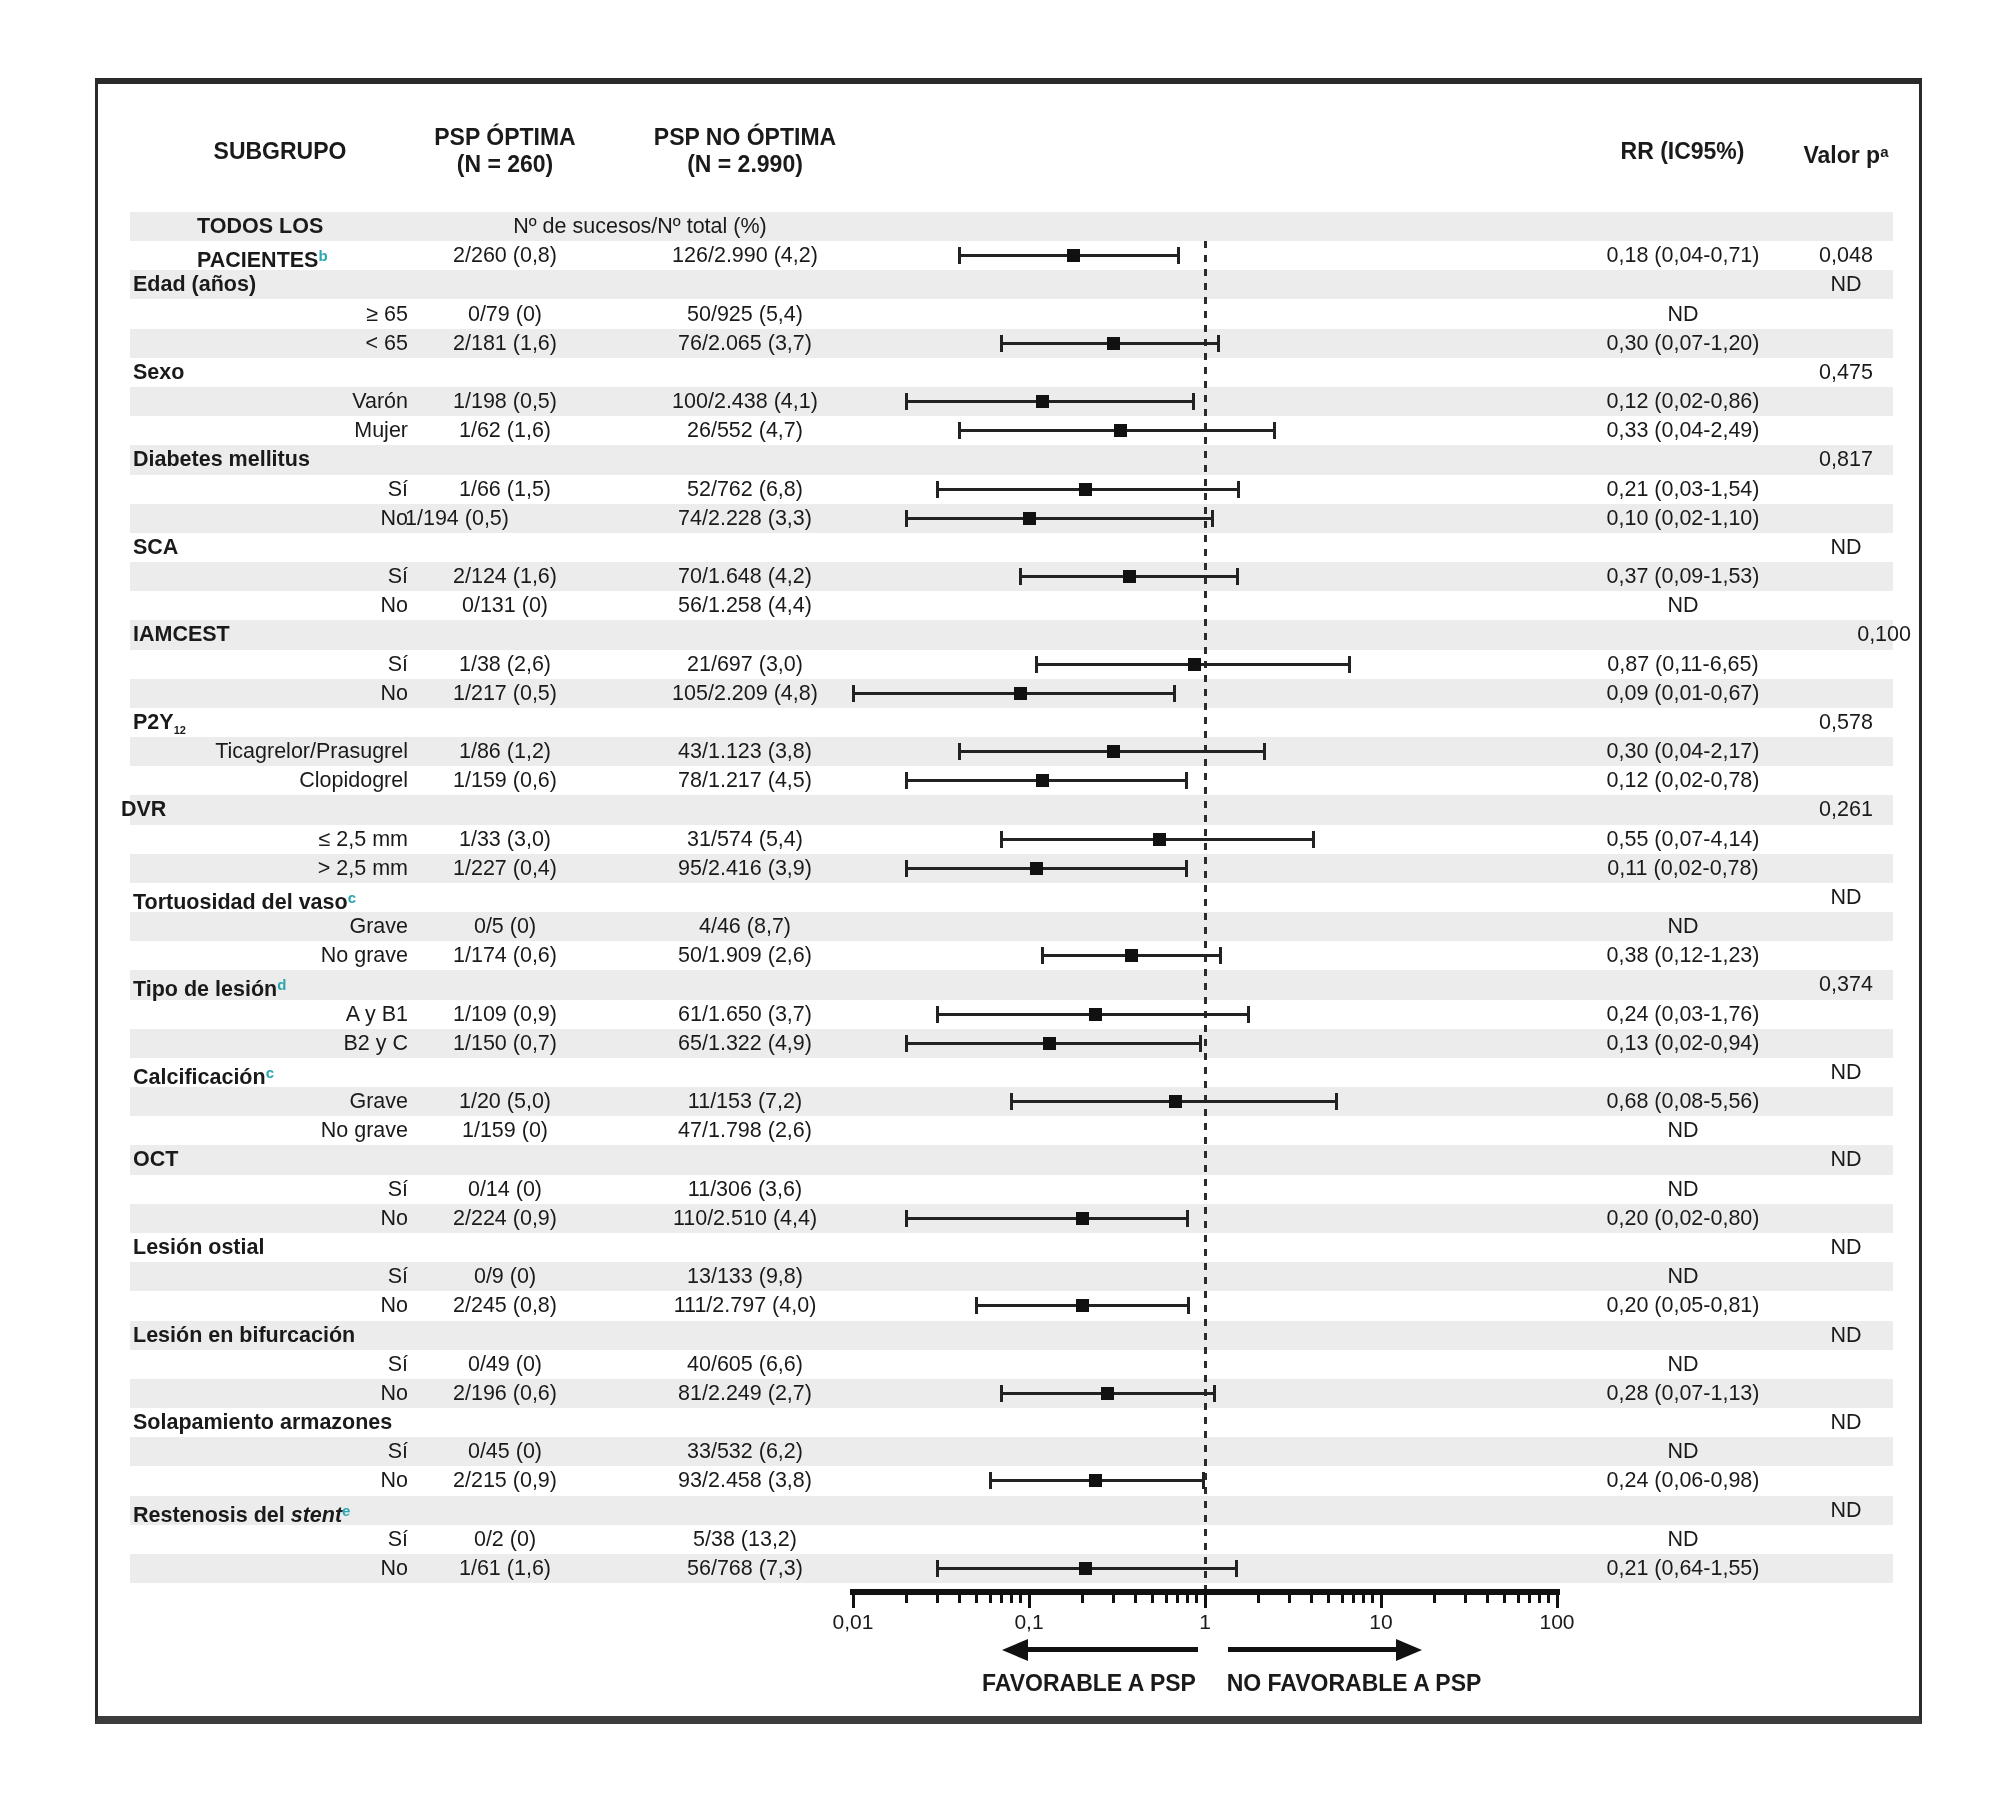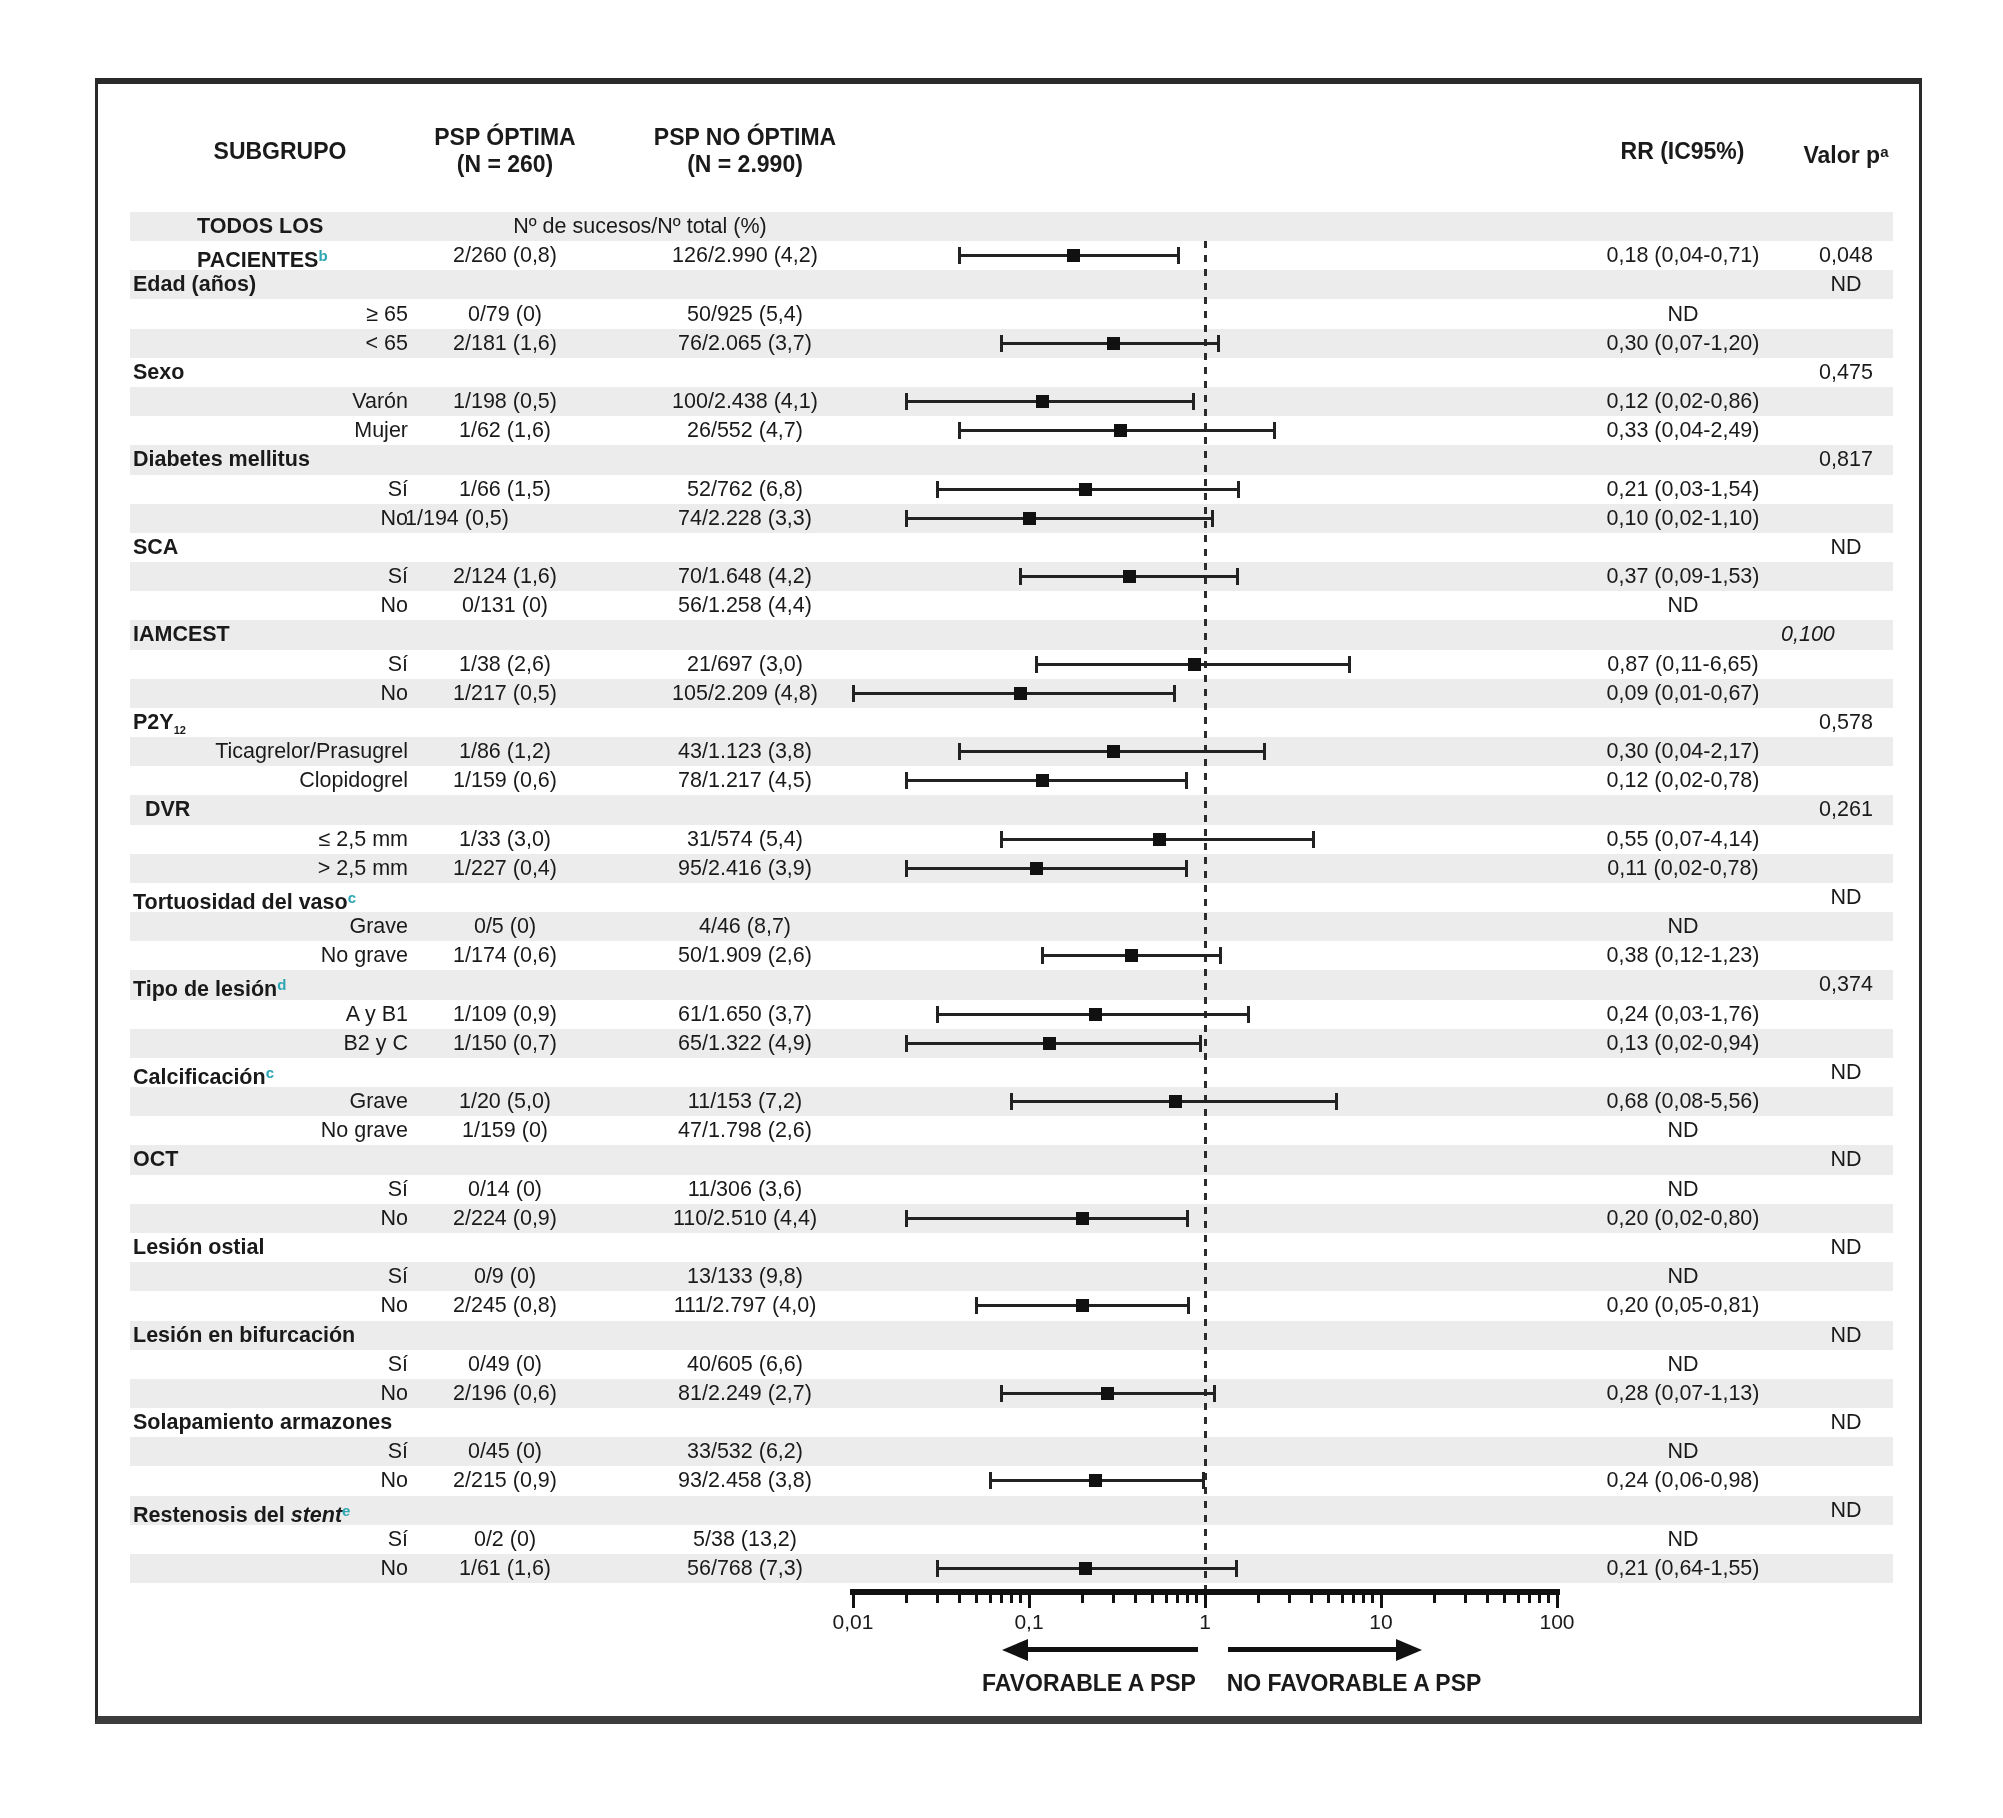--- a/index.html
+++ b/index.html
@@ -174,21 +174,21 @@
         <div class="cimark" style="left:1122.5px;top:8.1px;"></div>
       </div>
       <div style="position:absolute;left:0;top:591.2px;width:2003px;height:29.2px;">
         <div class="cell" style="left:133px;top:0;width:275px;text-align:right;">No</div>
         <div class="cell" style="left:405px;top:0;width:200px;text-align:center;">0/131 (0)</div>
         <div class="cell" style="left:610px;top:0;width:270px;text-align:center;">56/1.258 (4,4)</div>
         <div class="cell" style="left:1563px;top:0;width:240px;text-align:center;">ND</div>
       </div>
       <div style="position:absolute;left:0;top:620.4px;width:2003px;height:29.2px;">
         <div class="cell bold" style="left:133px;top:0;">IAMCEST</div>
-        <div class="cell" style="left:1781px;top:0;width:130px;text-align:left;font-style:italic;">0,100</div>
+        <div class="cell" style="left:1781px;top:0;width:130px;text-align:right;">0,100</div>
       </div>
       <div style="position:absolute;left:0;top:649.5px;width:2003px;height:29.2px;">
         <div class="cell" style="left:133px;top:0;width:275px;text-align:right;">Sí</div>
         <div class="cell" style="left:405px;top:0;width:200px;text-align:center;">1/38 (2,6)</div>
         <div class="cell" style="left:610px;top:0;width:270px;text-align:center;">21/697 (3,0)</div>
         <div class="cell" style="left:1563px;top:0;width:240px;text-align:center;">0,87 (0,11-6,65)</div>
         <div class="ciline" style="left:1036.3px;top:13.1px;width:313.5px;"></div>
         <div class="cicap" style="left:1034.8px;top:6.1px;"></div>
         <div class="cicap" style="left:1348.3px;top:6.1px;"></div>
         <div class="cimark" style="left:1187.9px;top:8.1px;"></div>
@@ -221,21 +221,21 @@
         <div class="cell" style="left:133px;top:0;width:275px;text-align:right;">Clopidogrel</div>
         <div class="cell" style="left:405px;top:0;width:200px;text-align:center;">1/159 (0,6)</div>
         <div class="cell" style="left:610px;top:0;width:270px;text-align:center;">78/1.217 (4,5)</div>
         <div class="cell" style="left:1563px;top:0;width:240px;text-align:center;">0,12 (0,02-0,78)</div>
         <div class="ciline" style="left:906.0px;top:13.1px;width:280.0px;"></div>
         <div class="cicap" style="left:904.5px;top:6.1px;"></div>
         <div class="cicap" style="left:1184.5px;top:6.1px;"></div>
         <div class="cimark" style="left:1036.4px;top:8.1px;"></div>
       </div>
       <div style="position:absolute;left:0;top:795.4px;width:2003px;height:29.2px;">
-        <div class="cell bold" style="left:145px;top:0;">DVR</div>
+        <div class="cell bold" style="left:121px;top:0;">DVR</div>
         <div class="cell" style="left:1781px;top:0;width:130px;text-align:center;">0,261</div>
       </div>
       <div style="position:absolute;left:0;top:824.6px;width:2003px;height:29.2px;">
         <div class="cell" style="left:133px;top:0;width:275px;text-align:right;">≤ 2,5 mm</div>
         <div class="cell" style="left:405px;top:0;width:200px;text-align:center;">1/33 (3,0)</div>
         <div class="cell" style="left:610px;top:0;width:270px;text-align:center;">31/574 (5,4)</div>
         <div class="cell" style="left:1563px;top:0;width:240px;text-align:center;">0,55 (0,07-4,14)</div>
         <div class="ciline" style="left:1001.7px;top:13.1px;width:311.9px;"></div>
         <div class="cicap" style="left:1000.2px;top:6.1px;"></div>
         <div class="cicap" style="left:1312.1px;top:6.1px;"></div>

